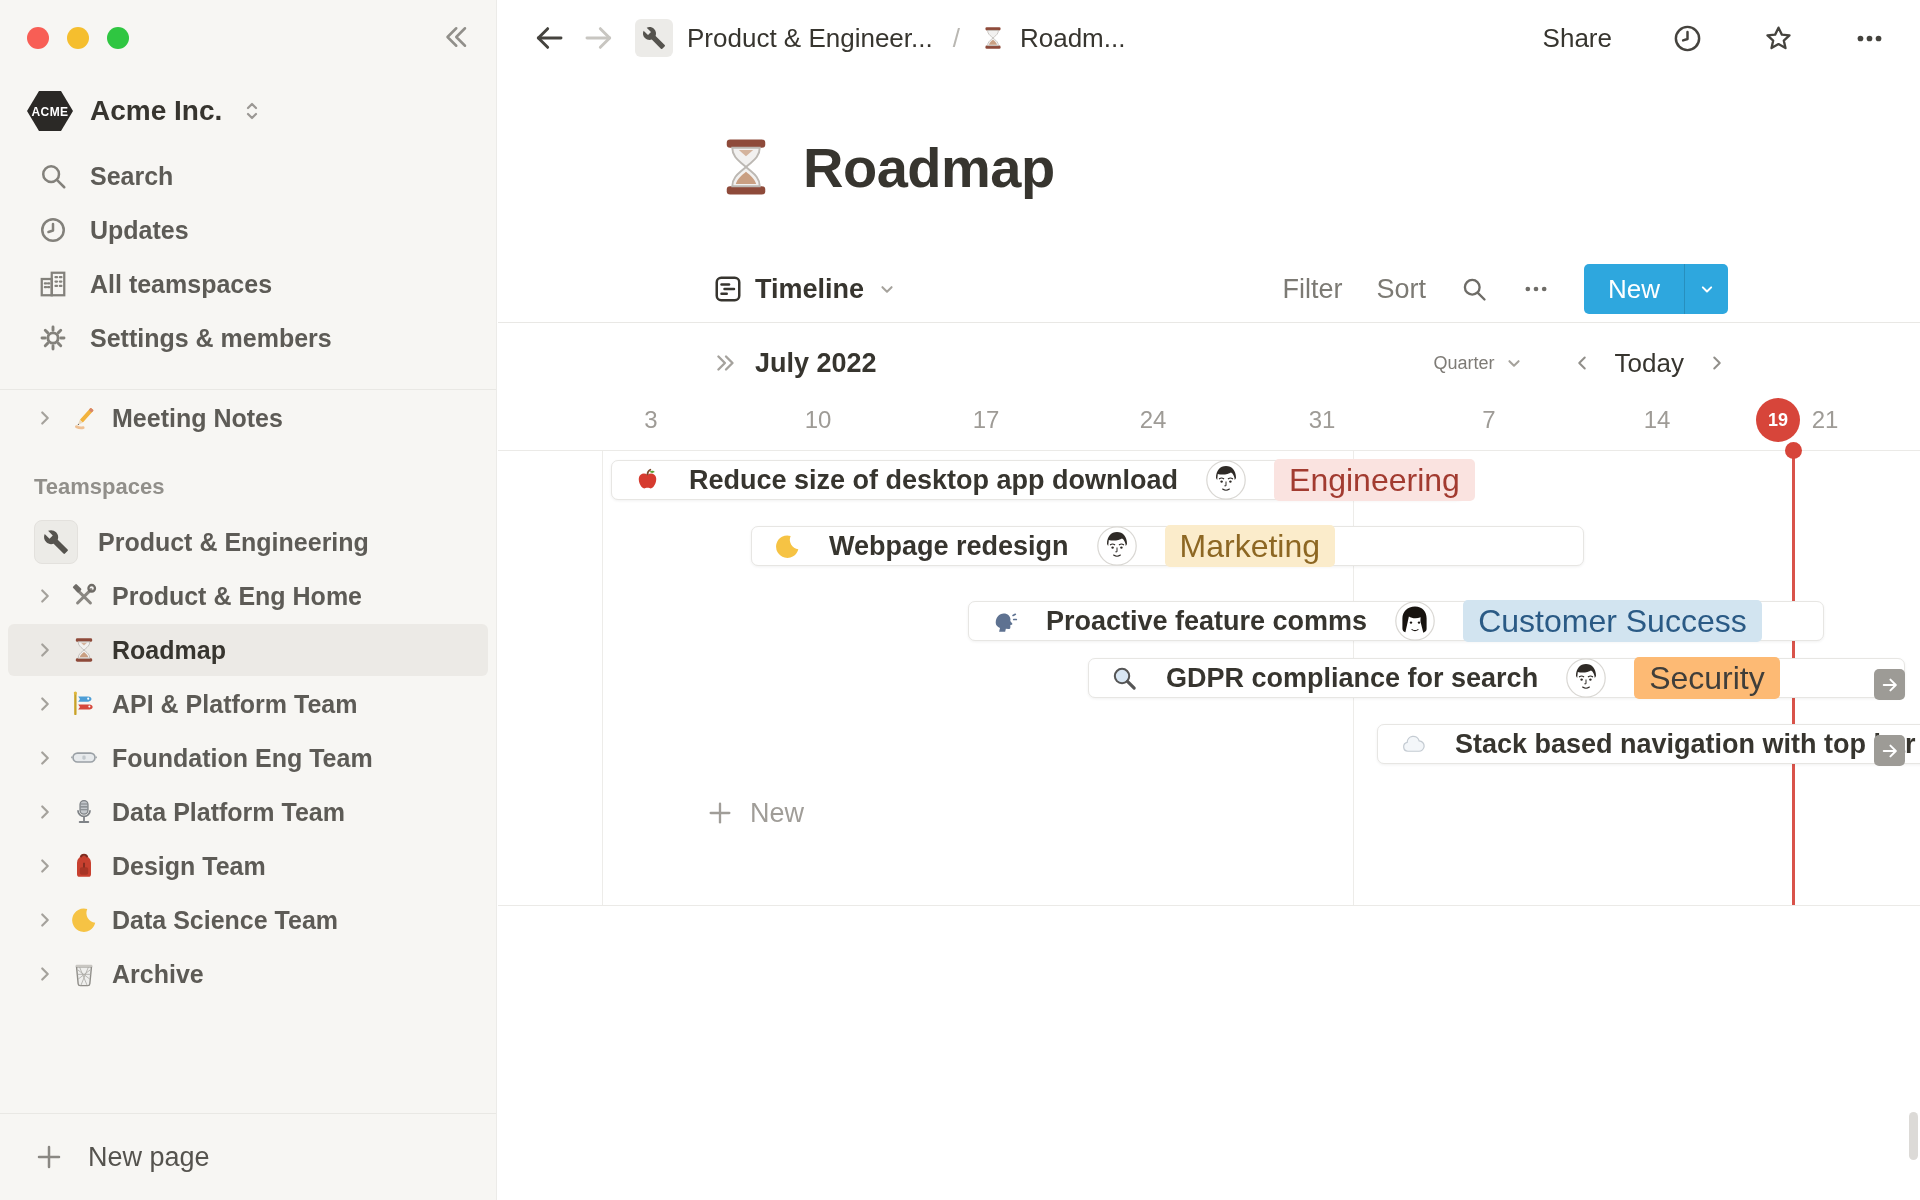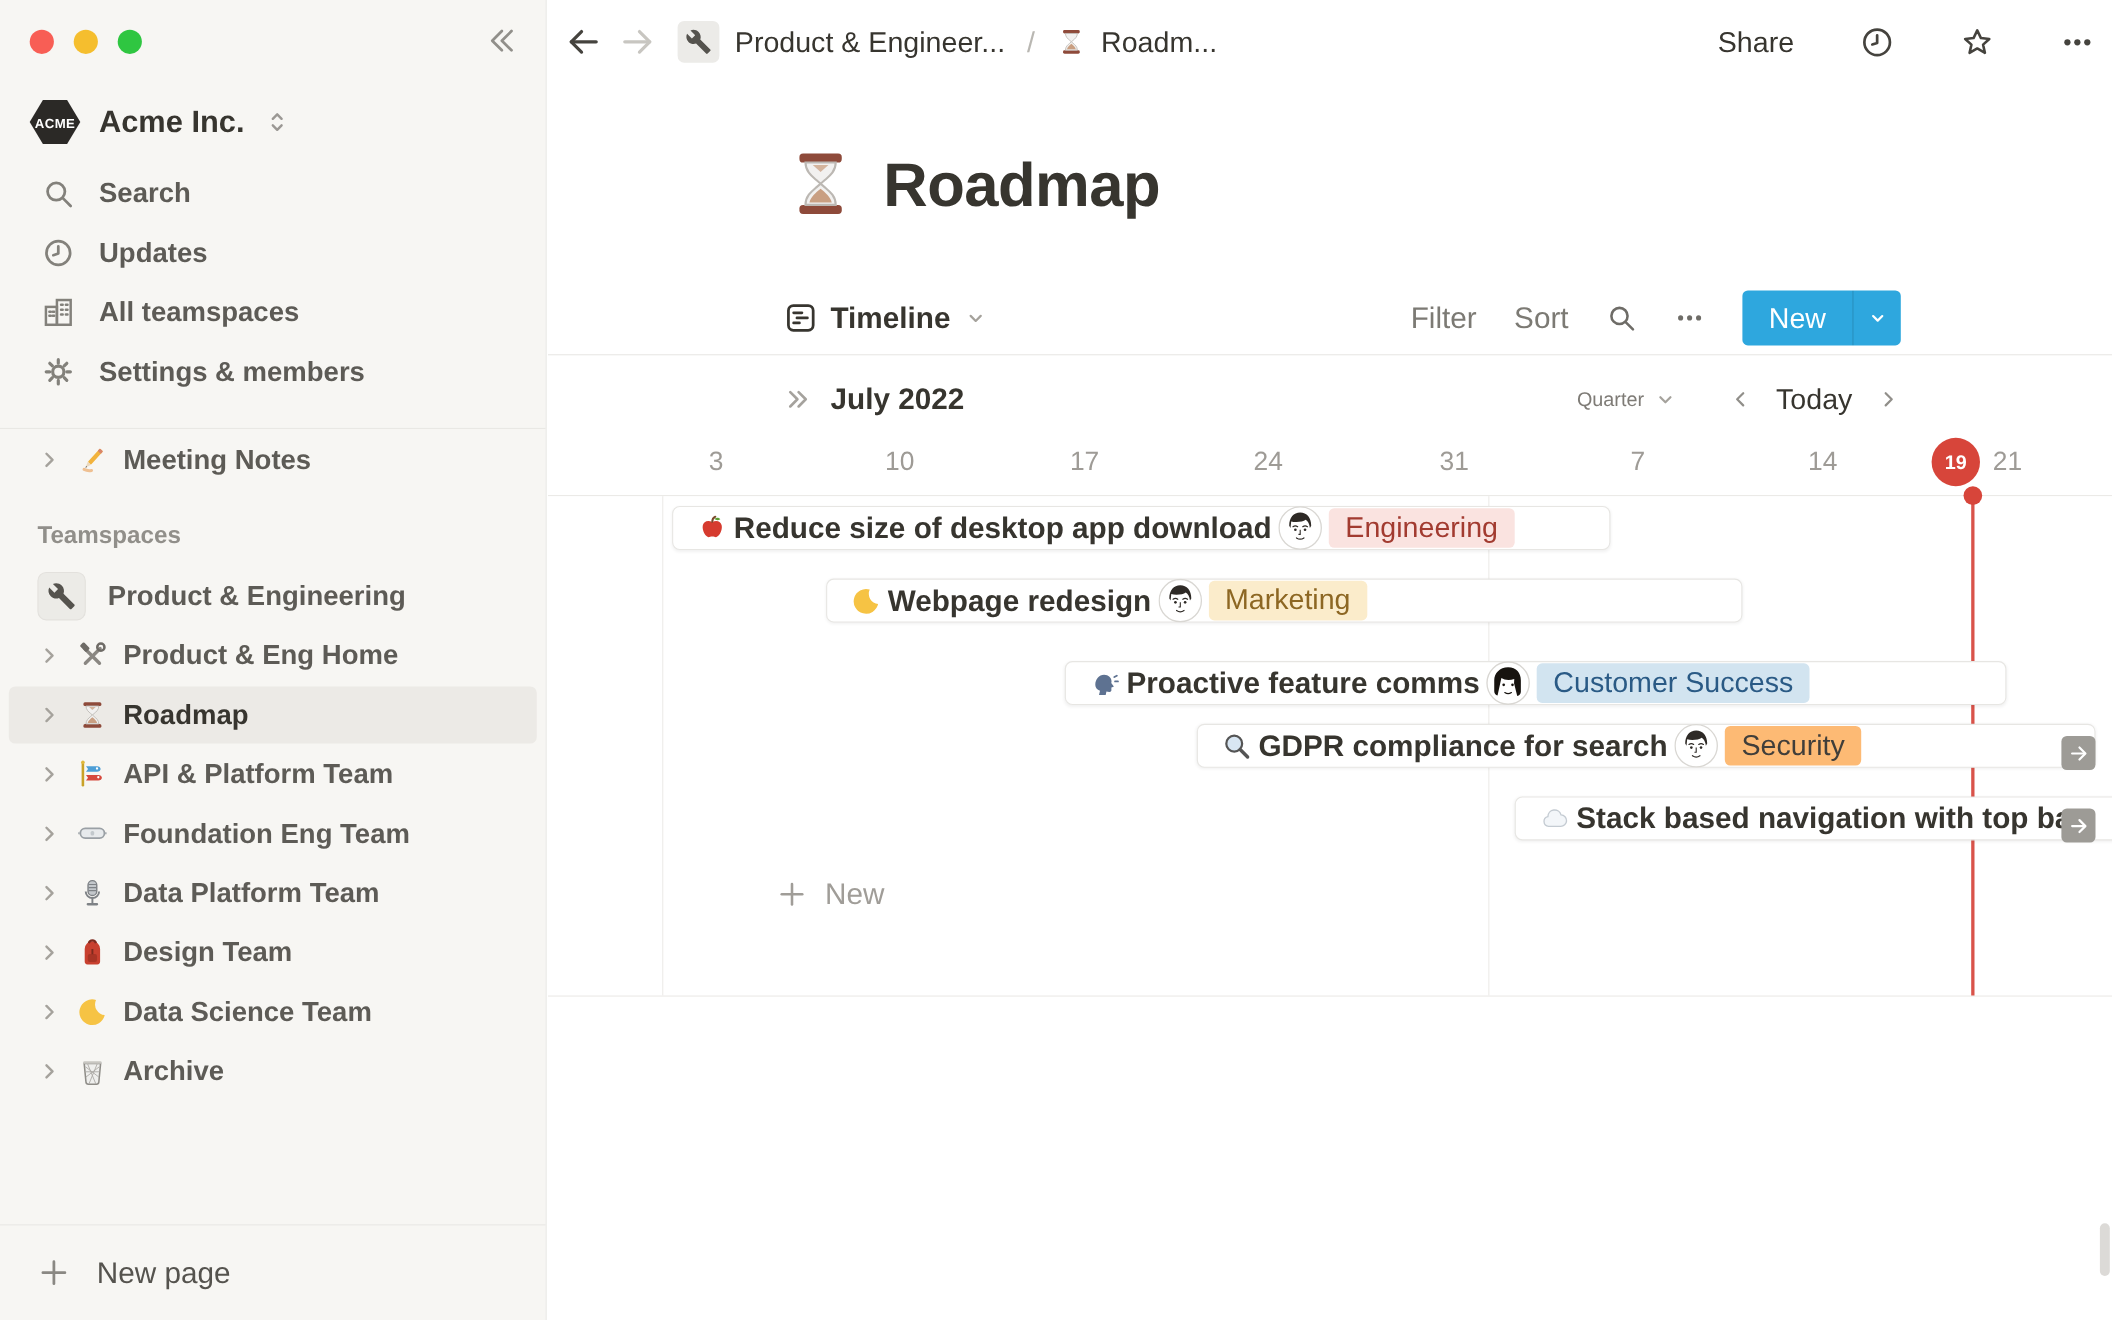--- a/index.html
+++ b/index.html
@@ -35,21 +35,21 @@
   .avatar-box svg { width:26px; height:26px; color:#55534E; }
   .selected { background:#ECEAE6; color:#37352F; font-weight:700; }
   .sidebar-bottom { position:absolute; left:0; right:0; bottom:0; }
   .bottom-divider { height:1px; background:#E9E8E4; }
   .newpage-row { height:86px; display:flex; align-items:center; gap:24px; padding-left:34px;
     font-size:27px; font-weight:500; color:#55534E; }
   .newpage-row .rowicon { width:30px; height:30px; color:#8A8883; }
 
   
   .main { position:absolute; left:498px; top:0; width:1422px; height:1200px; overflow:hidden; }
-  .topbar { position:absolute; left:0; right:0; top:0; height:76px; display:flex; align-items:center; padding:0 16px; }
+  .topbar { position:absolute; left:0; right:0; top:0; height:76px; display:flex; align-items:center; padding:0 35px; }
   .nav-arrow { width:32px; height:32px; color:#45433E; }
   .nav-arrow.disabled { color:#C8C6C1; }
   .topbar .gap { width:18px; }
   .crumb { display:flex; align-items:center; gap:14px; margin-left:20px; font-size:26px; font-weight:500; }
   .crumb-iconbox { width:38px; height:38px; background:#ECEBE8; border-radius:6px;
     display:flex; align-items:center; justify-content:center; }
   .crumb-iconbox svg { width:24px; height:24px; color:#55534E; }
   .crumb-sep { color:#B9B7B2; font-weight:400; margin:0 6px; }
   .small-emoji { width:26px; height:26px; }
   .topbar-right { margin-left:auto; display:flex; align-items:center; gap:60px; }
@@ -89,25 +89,25 @@
     width:44px; height:44px; border-radius:50%; background:#D7453A; color:#fff;
     display:flex; align-items:center; justify-content:center; font-size:18px; font-weight:600; }
 
   .grid { position:absolute; left:0; right:0; top:450px; height:456px;
     border-top:1px solid #EBEAE7; border-bottom:1px solid #EBEAE7; }
   .vline { position:absolute; top:0; bottom:0; width:1px; background:#EDECE9; }
   .today-line { position:absolute; top:0; bottom:0; left:1294px; width:3px; background:#D9534A; z-index:1; }
   .today-dot { position:absolute; left:1287px; top:-9px; width:17px; height:17px; border-radius:50%; background:#D7453A; z-index:3; }
   .card { position:absolute; height:40px; background:#fff; border:1px solid #E7E6E3; border-radius:7px;
     box-shadow:0 1px 3px rgba(15,15,15,0.06); display:flex; align-items:center;
-    padding:0 14px 0 22px; gap:6px; z-index:2; white-space:nowrap; }
+    padding:0 14px 0 22px; gap:28px; z-index:2; white-space:nowrap; }
   .card-emoji { width:27px; height:27px; flex:0 0 auto; }
   .card-title { font-size:27px; font-weight:600; color:#37352F; }
   .avatar { width:40px; height:40px; border-radius:50%; flex:0 0 auto; }
-  .tag { padding:2px 15px; border-radius:5px; font-size:26px; font-weight:500; line-height:1.2; }
+  .tag { padding:2px 15px; border-radius:5px; font-size:32px; font-weight:500; line-height:1.2; }
   .jumpbox { position:absolute; left:1376px; width:31px; height:31px; background:#9D9B96; border-radius:5px;
     display:flex; align-items:center; justify-content:center; z-index:4; }
   .jumpbox svg { width:20px; height:20px; color:#fff; }
   .grid-new { position:absolute; left:208px; top:340px; height:44px; display:flex; align-items:center;
     gap:16px; font-size:27px; color:#A09D98; }
   .grid-new .rowicon { width:28px; height:28px; color:#A09D98; }
   .scroll-thumb { position:absolute; right:2px; top:1112px; width:9px; height:48px;
     background:#DCDAD7; border-radius:5px; }
   svg { display:block; }
 </style>

